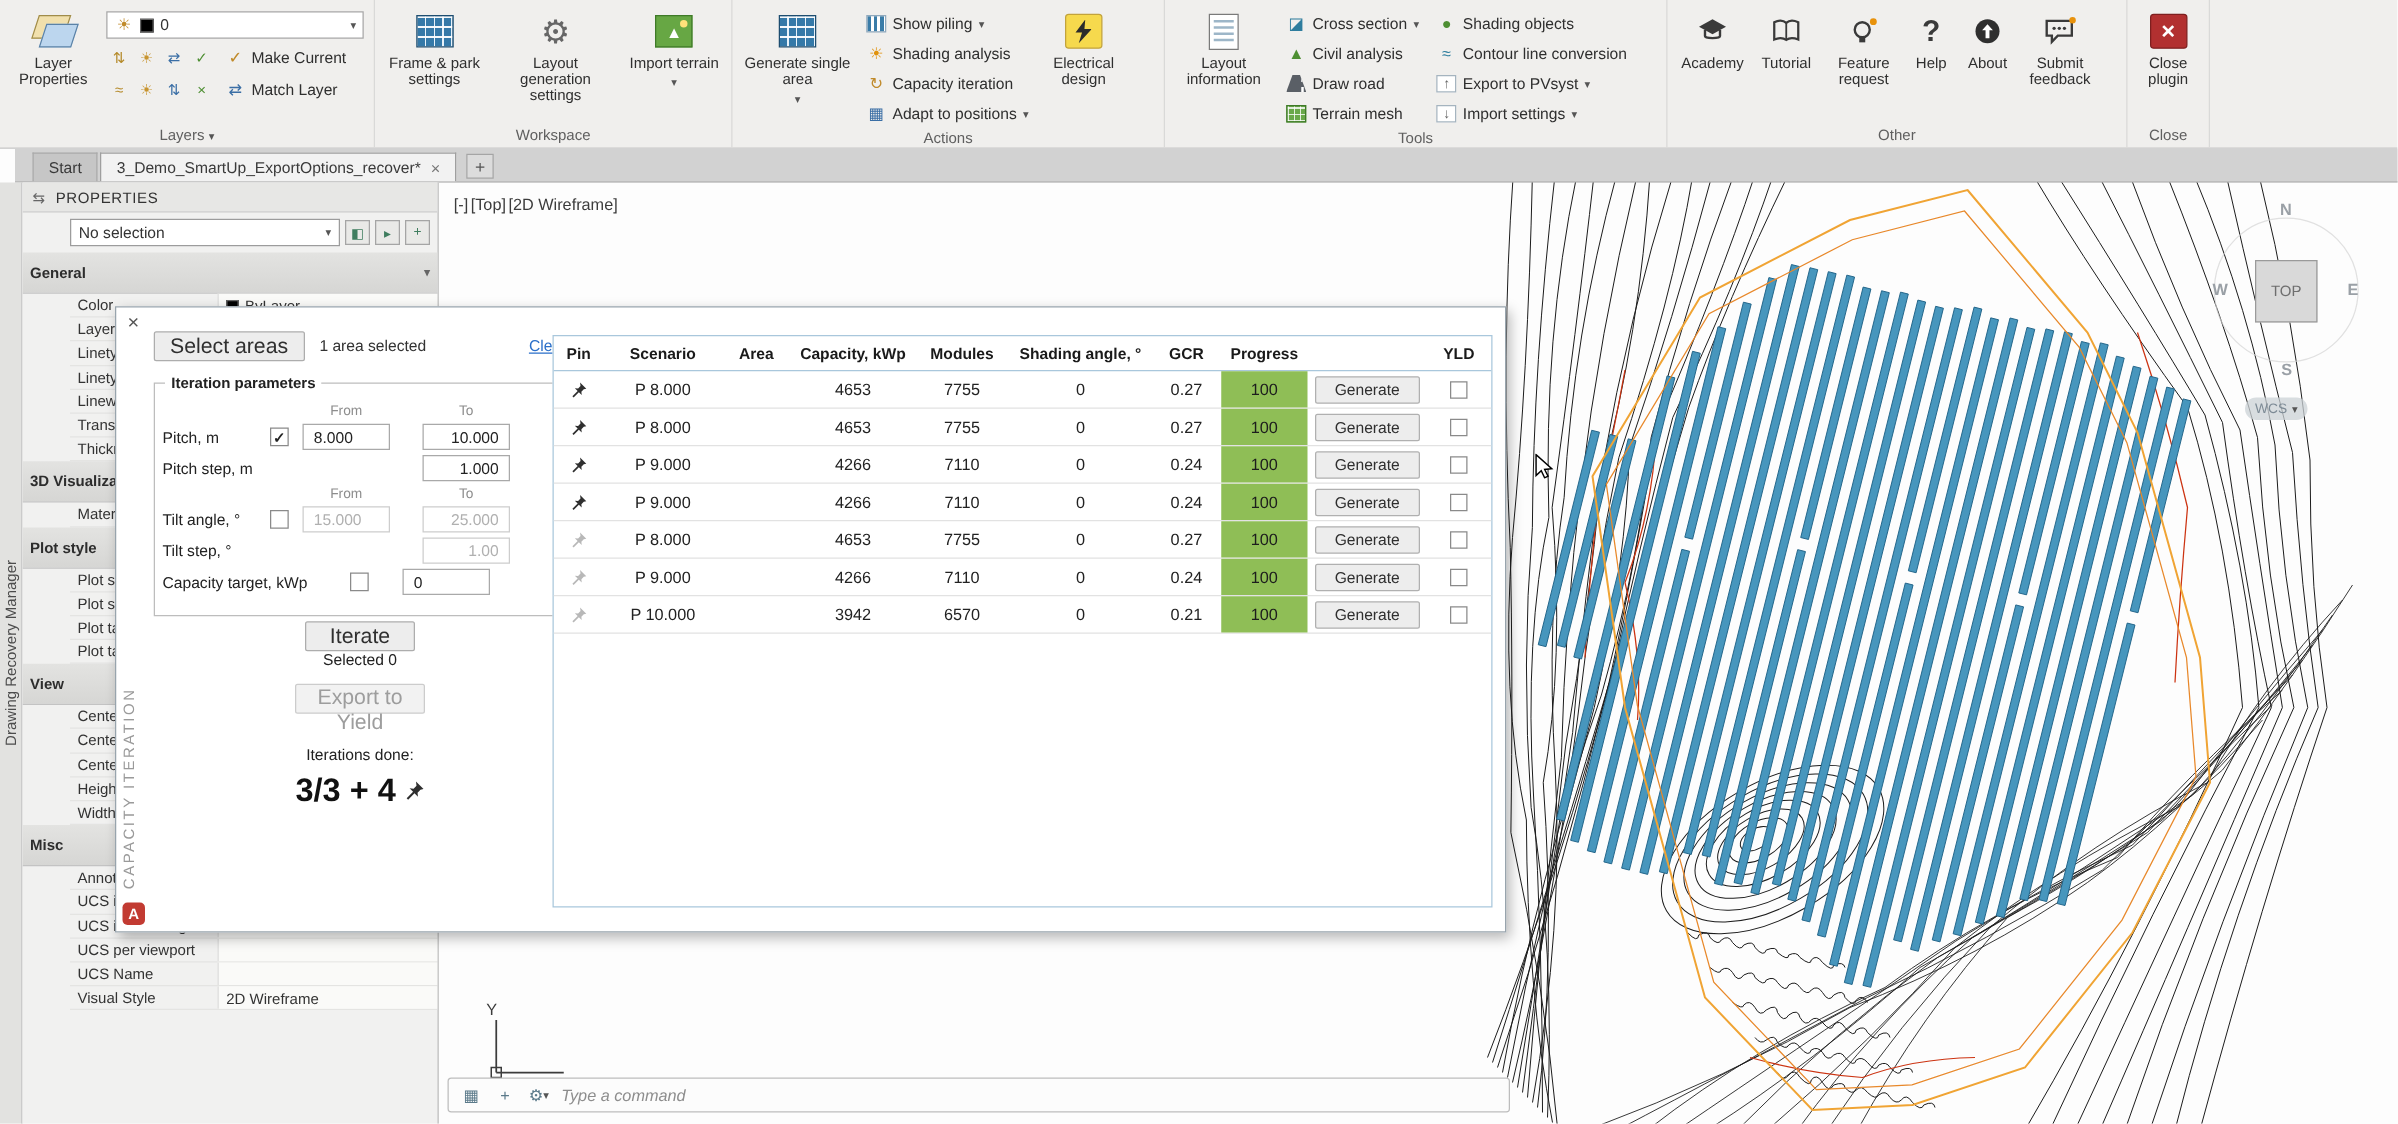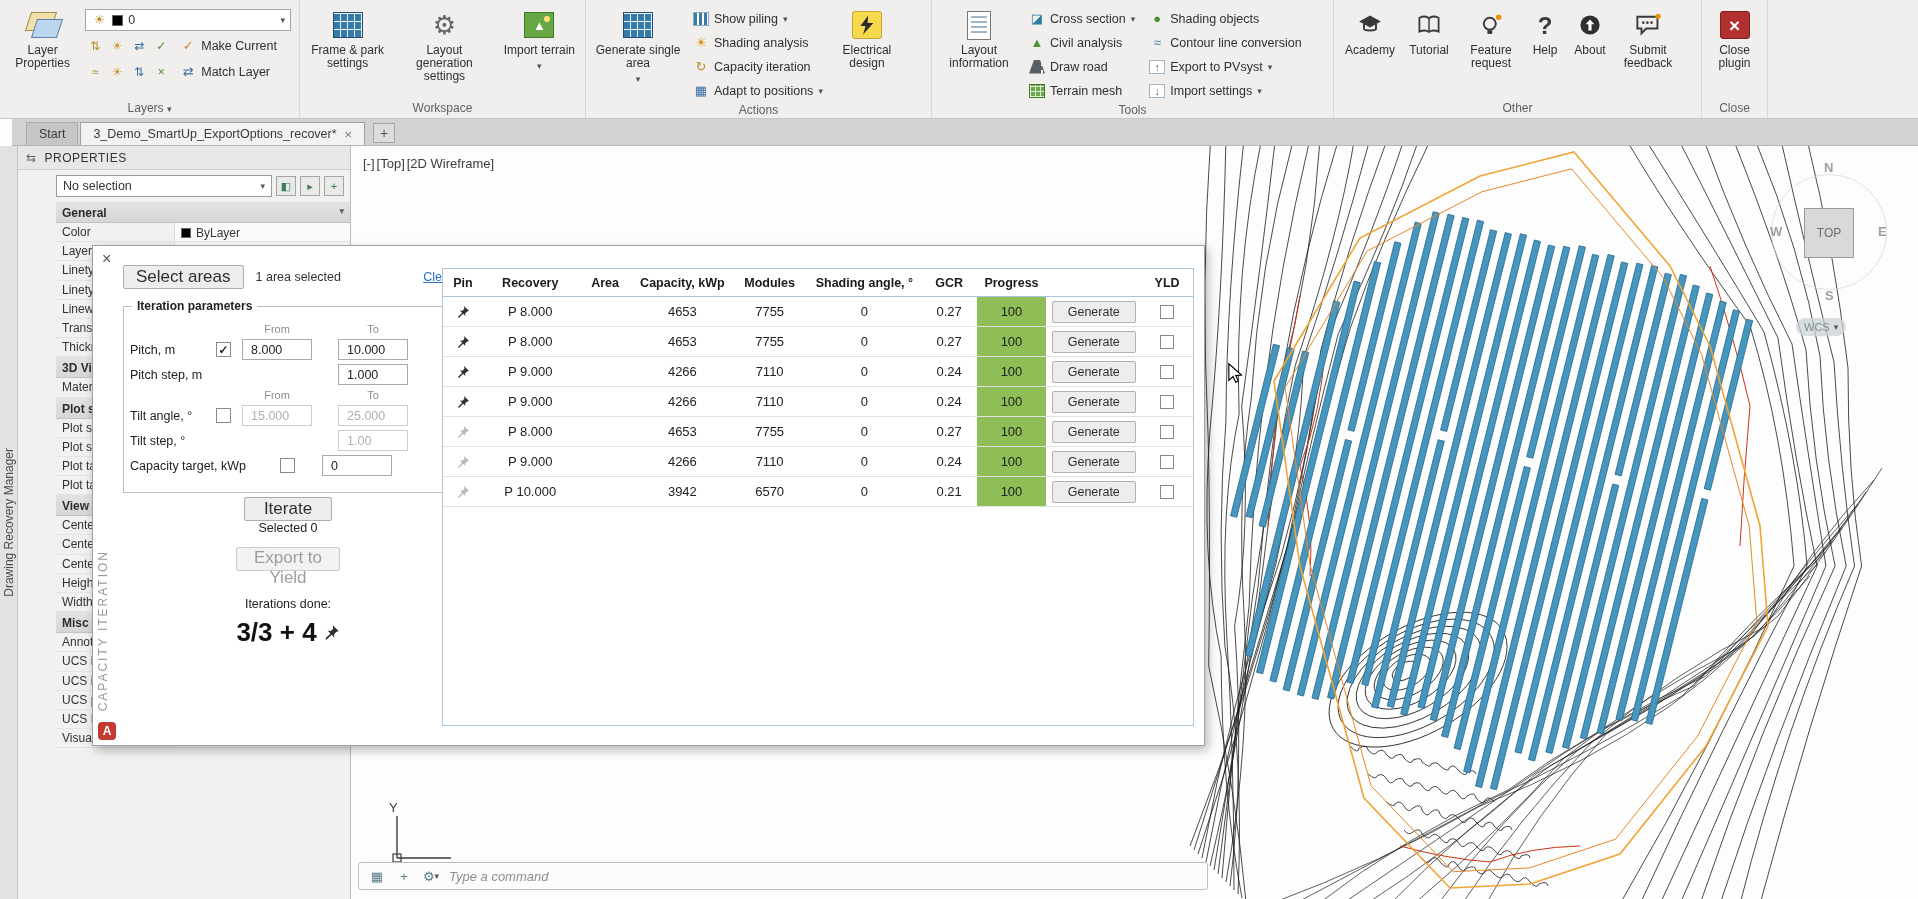--- a/index.html
+++ b/index.html
@@ -59,21 +59,21 @@
 
   
   .drm-strip{position:absolute;left:0;top:146px;width:18px;height:753px;background:#e2e2e0;border-right:1px solid #c4c4c4;display:flex;align-items:center;justify-content:center;}
   .vtext{writing-mode:vertical-rl;transform:rotate(180deg);font-size:12px;color:#4c4c4c;white-space:nowrap;}
   .props{position:absolute;left:18px;top:146px;width:333px;height:753px;background:#f1f1f0;border-right:1px solid #bdbdbd;overflow:hidden;}
   .ptitle{height:24px;display:flex;align-items:center;gap:8px;padding:0 8px;font-size:12px;letter-spacing:.5px;color:#333;background:#e7e7e5;border-bottom:1px solid #cfcfcf;}
   .psel-row{height:32px;display:flex;align-items:center;gap:4px;padding:0 6px 0 38px;}
   .pselect{flex:1;height:22px;border:1px solid #9c9c9c;background:#fff;display:flex;align-items:center;padding:0 6px;font-size:12.5px;color:#333;}
   .pselect .dd{margin-left:auto;}
   .pbtn{width:20px;height:20px;border:1px solid #a5a5a5;background:#e9e9e7;display:flex;align-items:center;justify-content:center;font-size:11px;color:#3f7d5f;}
-  .psec{height:21px;margin-left:38px;background:linear-gradient(#e3e3e1,#d6d6d4);border-bottom:1px solid #c3c3c3;display:flex;align-items:flex-start;padding:4px 6px;font-weight:bold;font-size:12px;color:#2d2d2d;}
+  .psec{height:21px;background:linear-gradient(#e3e3e1,#d6d6d4);border-bottom:1px solid #c3c3c3;display:flex;align-items:center;padding:16px 6px;font-weight:bold;font-size:12px;color:#2d2d2d;}
   .psec .chev{margin-left:auto;font-size:9px;color:#666;}
   .prow{height:19.2px;margin-left:38px;display:flex;border-bottom:1px solid #e4e4e2;font-size:12px;}
   .plab{width:118px;padding:2px 0 0 6px;color:#333;white-space:nowrap;overflow:hidden;}
   .pval{flex:1;background:#fafaf8;border-left:1px solid #dcdcda;padding:2px 0 0 6px;color:#333;display:flex;align-items:center;gap:5px;white-space:nowrap;overflow:hidden;}
   .pval .swatch{width:10px;height:10px;}
 
   
   .vplabel{position:absolute;left:363px;top:156px;z-index:4;font-size:13px;color:#3c3c3c;display:flex;gap:2px;}
   .vplabel span{cursor:default;}
   #cad{position:absolute;left:1150px;top:146px;width:768px;height:753px;z-index:1;overflow:hidden;}
@@ -103,21 +103,21 @@
   .gb-legend{position:absolute;left:8px;top:-8px;background:#fff;padding:0 5px;font-weight:bold;font-size:12px;color:#222;}
   .fr-hdr{display:flex;padding-left:112px;gap:26px;font-size:11px;color:#8d8d8d;margin:2px 0 2px 0;}
   .fr-hdr span{width:70px;text-align:center;}
   .prow2{display:flex;align-items:center;margin:4px 0;font-size:12.5px;}
   .plab2{width:86px;color:#222;}
   .cbslot{width:26px;display:flex;align-items:center;}
   .cb{width:15px;height:15px;border:1px solid #8a8a8a;background:#fff;display:inline-flex;align-items:center;justify-content:center;}
   .cb.checked::after{content:"✓";font-size:12px;font-weight:bold;color:#222;}
   .cb.sm{width:14px;height:14px;}
   .tin{width:70px;height:21px;border:1px solid #a9a9a9;background:#fff;font-family:"Liberation Sans",sans-serif;font-size:12.5px;padding:0 8px;color:#222;}
-  .tin.togap{margin-left:26px;}
+  .tin.togap{margin-left:26px;text-align:right;}
   .tin.dis{color:#b0b0b0;border-color:#cdcdcd;}
   .slotblank{width:70px;}
   .caprow .plab2{width:150px;}
   .caprow .tin{margin-left:16px;}
   .center-col{display:flex;flex-direction:column;align-items:center;width:330px;}
   .iterate{margin-top:4px;width:88px;}
   .selcount{font-size:12.5px;color:#222;}
   .exporty{margin-top:12px;width:104px;}
   .donelab{margin-top:26px;font-size:12.5px;color:#222;}
   .doneval{margin-top:6px;font-size:26px;font-weight:bold;color:#111;display:flex;align-items:center;gap:6px;}
@@ -738,21 +738,21 @@
           <span id="done-pin"><svg width="17" height="17" viewBox="0 0 16 16">
               <path fill="#2f2f2f" d="M9.2 1.1 L14.9 6.8 L12.6 7.4 L10.4 9.6 L10.7 12.6 L8.1 10 L3.3 14.8 L2.2 13.7 L7 8.9 L4.4 6.3 L7.4 6.6 L9.6 4.4 Z"></path>
             </svg></span>
       </span>
     </div>
   </div>
 
   <div class="ittable">
     <div class="thead" id="it-head">
         <div class="tc w0">Pin</div>
-        <div class="tc w1">Recovery</div>
+        <div class="tc w1">Scenario</div>
         <div class="tc w2">Area</div>
         <div class="tc w3">Capacity, kWp</div>
         <div class="tc w4">Modules</div>
         <div class="tc w5">Shading angle, °</div>
         <div class="tc w6">GCR</div>
         <div class="tc w7">Progress</div>
         <div class="tc w8"></div>
         <div class="tc w9">YLD</div>
       </div>
     <div id="it-body">

